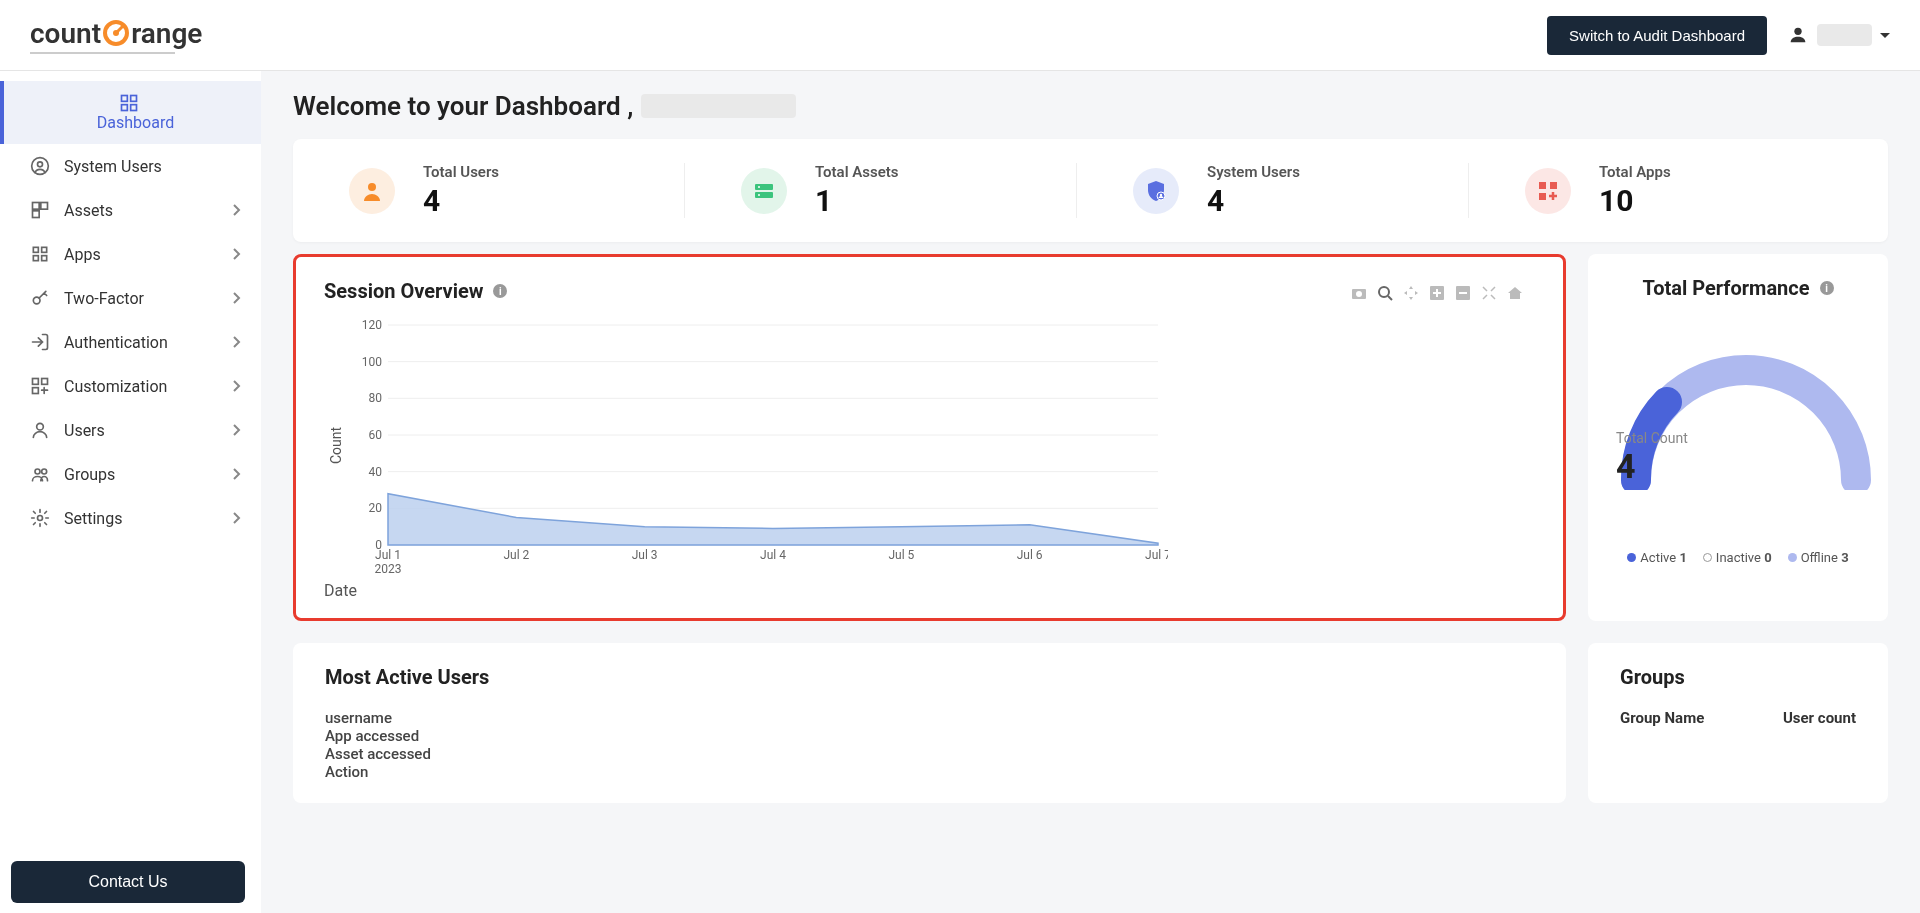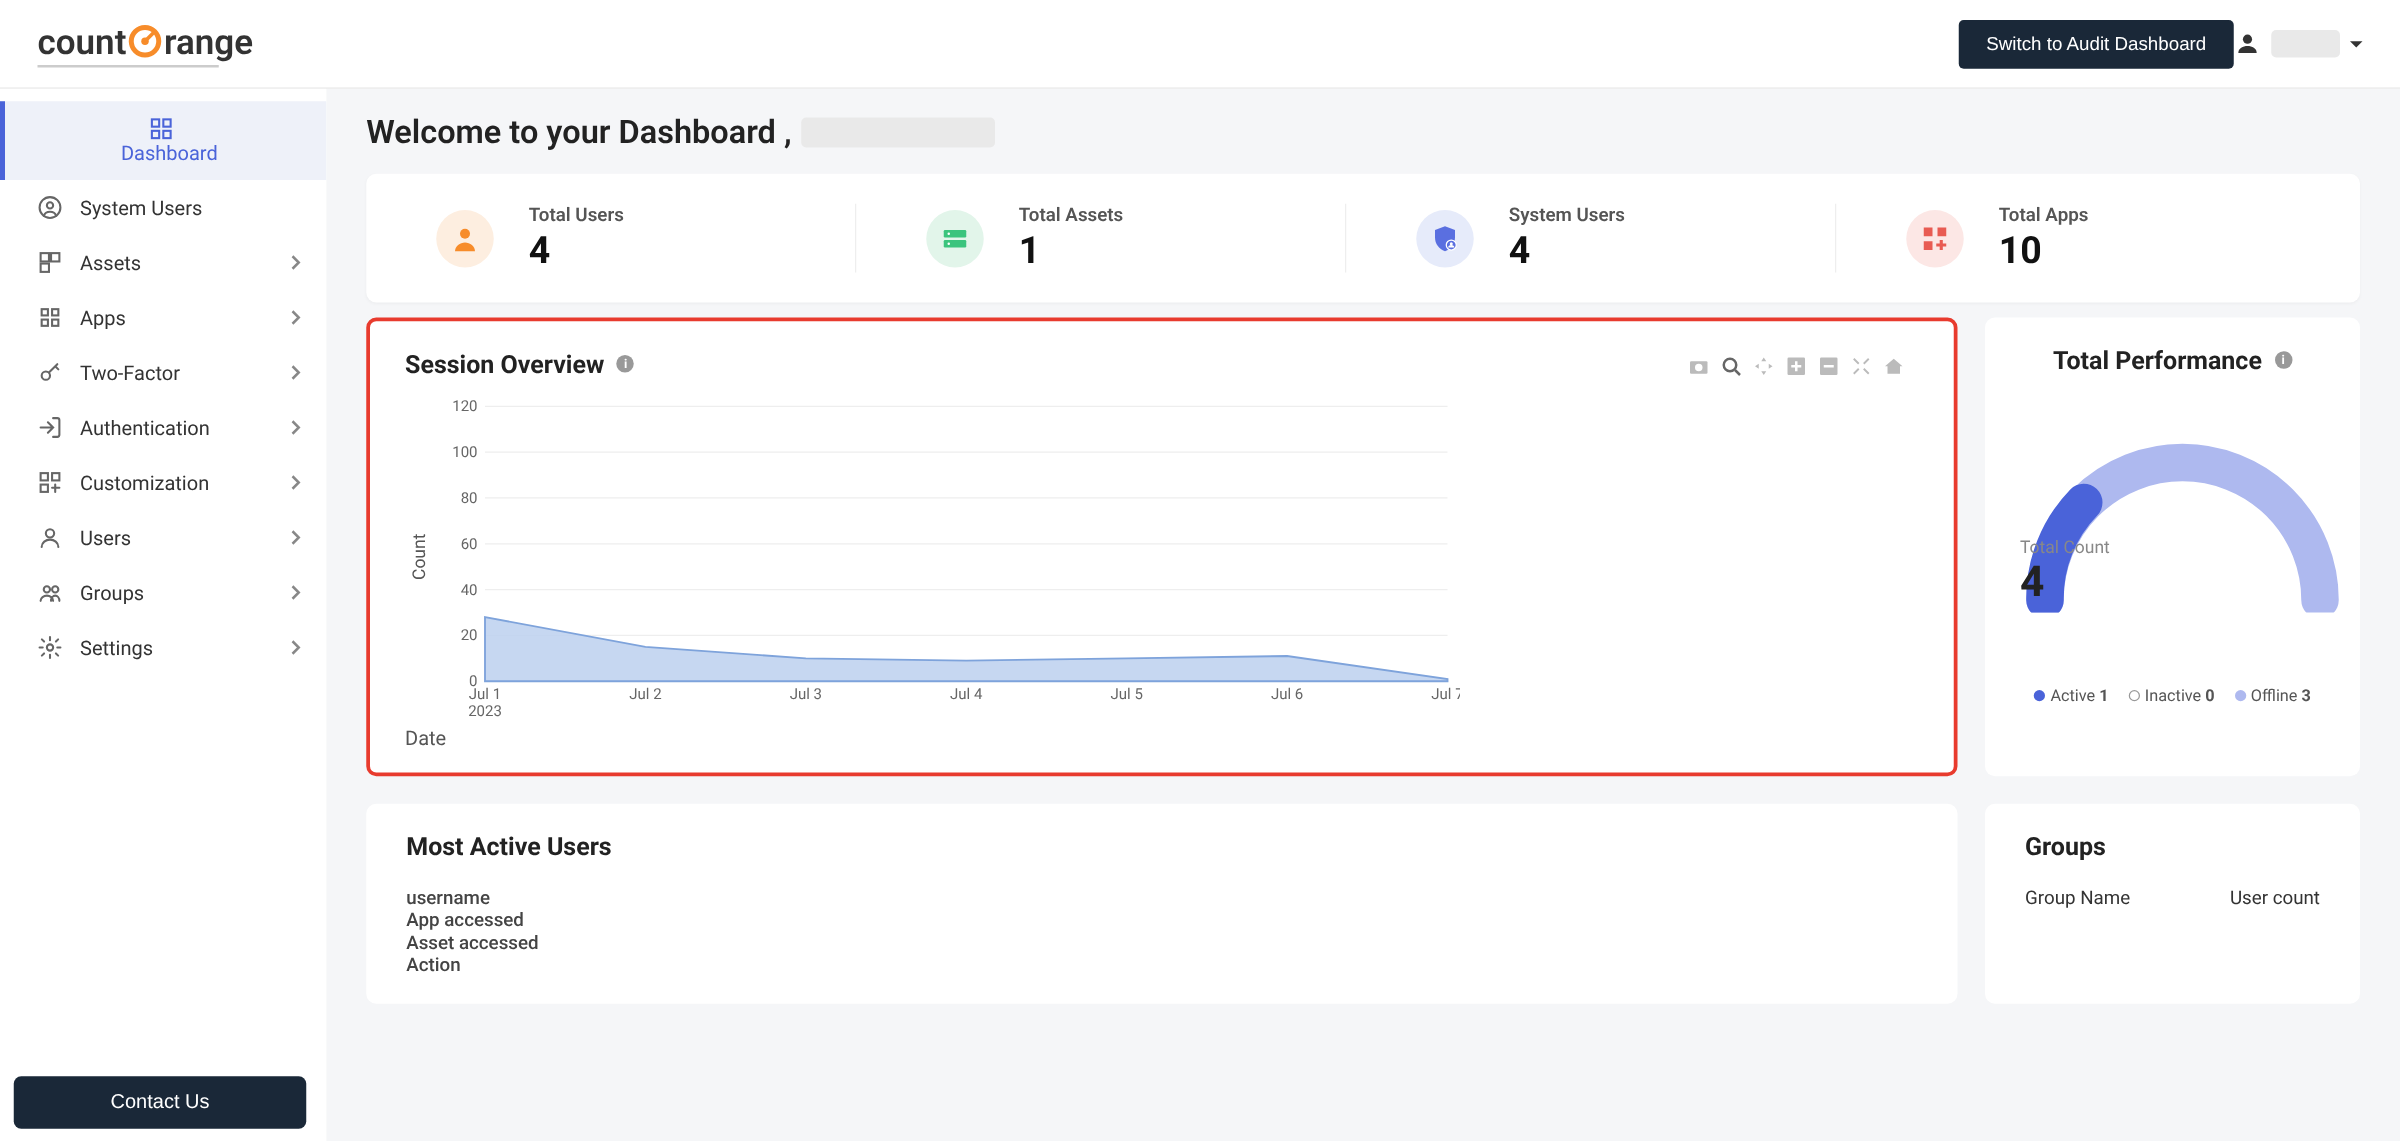--- a/index.html
+++ b/index.html
@@ -3,21 +3,21 @@
 <meta charset="utf-8">
 <style>
 * { margin: 0; padding: 0; box-sizing: border-box; }
 body { font-family: -apple-system, BlinkMacSystemFont, "Segoe UI", Roboto, Arial, sans-serif; background: #fff; color: #333; width: 1920px; height: 913px; overflow: hidden; }
 
 
 .header { height: 71px; border-bottom: 1px solid #e5e5e5; display: flex; align-items: center; justify-content: space-between; padding: 0 30px; }
 .logo { font-size: 28px; font-weight: 600; color: #333; display: flex; align-items: center; }
 .logo .orange { color: #f78c2a; }
 .logo-underline { border-bottom: 2px solid #ccc; width: 145px; margin-top: 2px; }
-.header-right { display: flex; align-items: center; }
+.header-right { display: flex; align-items: center; gap: 20px; }
 .switch-btn { background: #1a2838; color: #fff; border: none; padding: 11px 22px; font-size: 15px; border-radius: 4px; cursor: pointer; }
 .user-menu { display: flex; align-items: center; gap: 8px; }
 .user-placeholder { width: 55px; height: 22px; background: #e9e9e9; border-radius: 4px; }
 .chevron-down { width: 0; height: 0; border-left: 5px solid transparent; border-right: 5px solid transparent; border-top: 5px solid #333; }
 
 
 .layout { display: flex; height: calc(913px - 71px); }
 .sidebar { width: 261px; background: #fff; padding-top: 10px; position: relative; }
 .content { flex: 1; background: #f5f6f8; padding: 20px 32px; overflow: auto; }
 
@@ -64,21 +64,21 @@
 .gauge-value { font-size: 34px; font-weight: 700; color: #222; }
 .perf-legend { display: flex; justify-content: center; gap: 16px; margin-top: 60px; font-size: 13px; color: #555; }
 .legend-dot { width: 9px; height: 9px; border-radius: 50%; display: inline-block; margin-right: 4px; }
 .legend-circle { width: 9px; height: 9px; border-radius: 50%; border: 1.5px solid #999; display: inline-block; margin-right: 4px; }
 
 .row-3 { display: flex; gap: 22px; margin-top: 22px; }
 .active-users-card { background: #fff; border-radius: 8px; padding: 22px 32px; flex: 1; }
 .groups-card { background: #fff; border-radius: 8px; padding: 22px 32px; width: 300px; }
 .table-head { display: flex; margin-top: 20px; color: #444; font-size: 15px; font-weight: 500; flex-direction: column; }
 .table-head div { flex: 1; }
-.groups-head { display: flex; margin-top: 20px; justify-content: space-between; font-weight: 400; font-size: 15px; }
+.groups-head { display: flex; margin-top: 20px; justify-content: space-between; font-weight: 700; font-size: 15px; }
 
 svg { display: block; }
 </style>
 </head>
 <body>
 
 <div class="header">
   <div>
     <div class="logo">
       <span>count</span>

